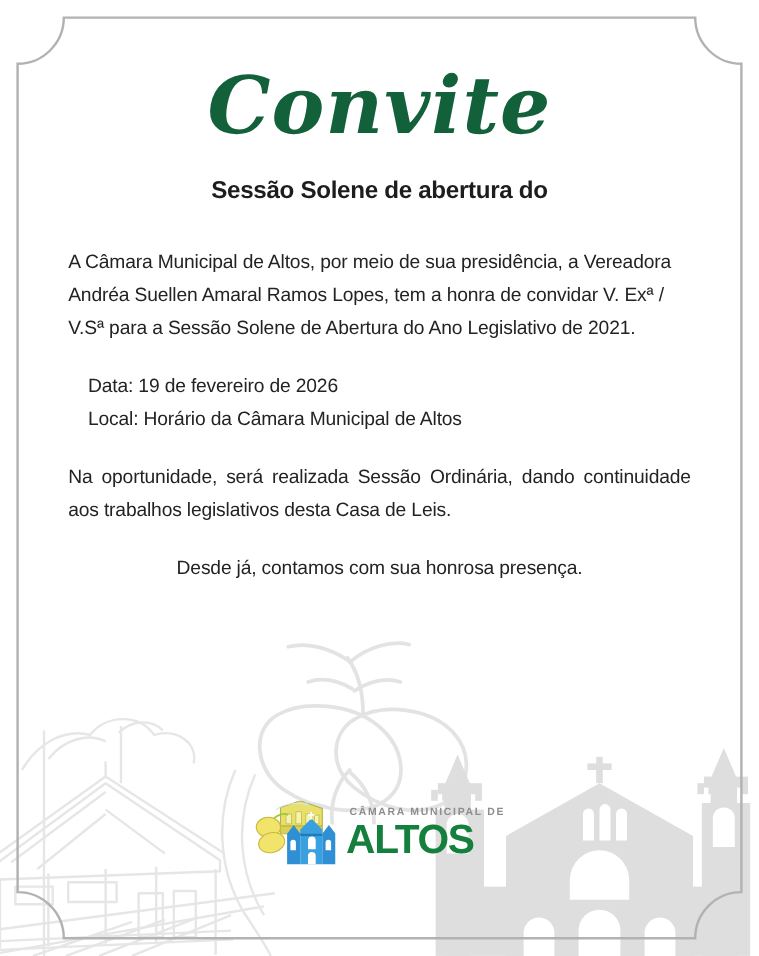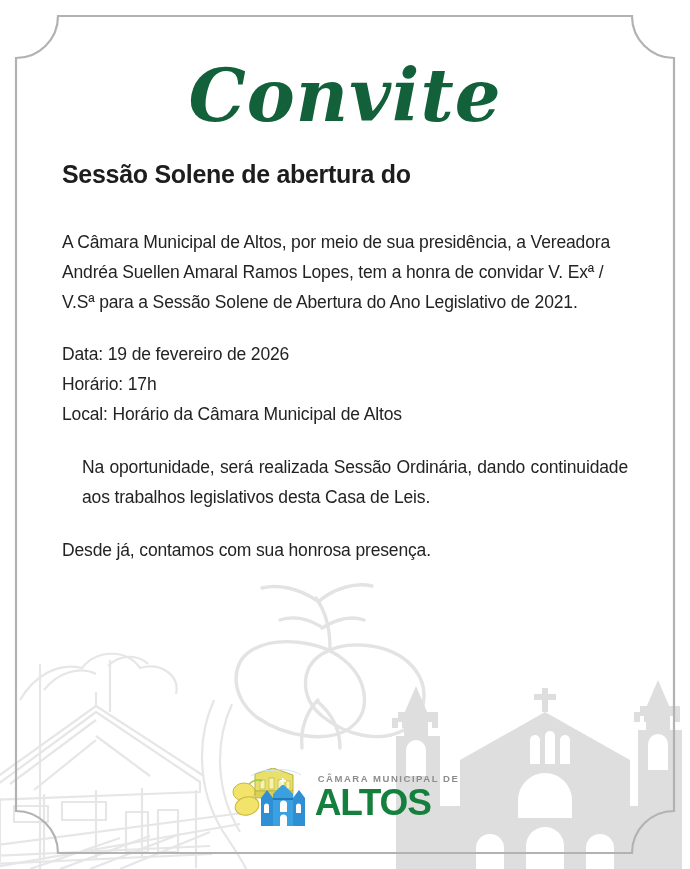--- a/index.html
+++ b/index.html
@@ -60,61 +60,62 @@
     letter-spacing: 1px;
     color: #13613a;
     margin-top: 42px;
     height: 108px;
     display: flex;
     align-items: center;
     justify-content: center;
   }
 
   .subtitle {
-    font-size: 25px;
+    text-align: center;
+    font-size: 22px;
     font-weight: 700;
     line-height: 1.32;
     color: #1d1d1d;
     letter-spacing: -0.3px;
     margin-top: 8px;
   }
 
   .body-block {
     margin-top: 36px;
     font-size: 17.5px;
     line-height: 1.72;
     color: #232323;
     letter-spacing: -0.15px;
   }
 
   .para {
     margin-bottom: 22px;
   }
-  .para.justified { text-align: justify; margin-left: 20px; }
+  .para.justified { text-align: justify; }
   .para.last-para { margin-bottom: 0; }
 
   .details-line { display: block; white-space: nowrap; }
 
-  .details-block { margin-bottom: 22px; }
+  .details-block { margin-bottom: 22px; margin-left: 18px; }
 
   .closing {
-    text-align: left;
+    text-align: center;
     margin-top: 24px;
     font-size: 17.5px;
     line-height: 1.7;
     color: #232323;
     letter-spacing: -0.15px;
   }
 
   
   .logo-row {
     position: absolute;
     left: 0;
     right: 0;
-    top: 768px;
+    top: 728px;
     display: flex;
     align-items: center;
     justify-content: center;
     gap: 10px;
     z-index: 3;
   }
 
   .logo-emblem { width: 74px; height: 58px; display: block; }
 
   .logo-wordmark {
@@ -286,21 +287,20 @@
     <div class="subtitle">
       <div>Sessão Solene de abertura do</div>
     </div>
 
     <div class="body-block">
 
       <p class="para">A Câmara Municipal de Altos, por meio de sua presidência, a Vereadora Andréa Suellen Amaral Ramos Lopes, tem a honra de convidar V. Exª / V.Sª para a Sessão Solene de Abertura do Ano Legislativo de 2021.</p>
 
       <div class="details-block">
         <span class="details-line">Data: 19 de fevereiro de 2026</span>
-        <span class="details-line">Horário: 17h</span>
         <span class="details-line">Local: Horário da Câmara Municipal de Altos</span>
       </div>
 
       <p class="para justified">Na oportunidade, será realizada Sessão Ordinária, dando continuidade aos trabalhos legislativos desta Casa de Leis.</p>
 
 
       <p class="closing">Desde já, contamos com sua honrosa presença.</p>
     </div>
   </div>
 

